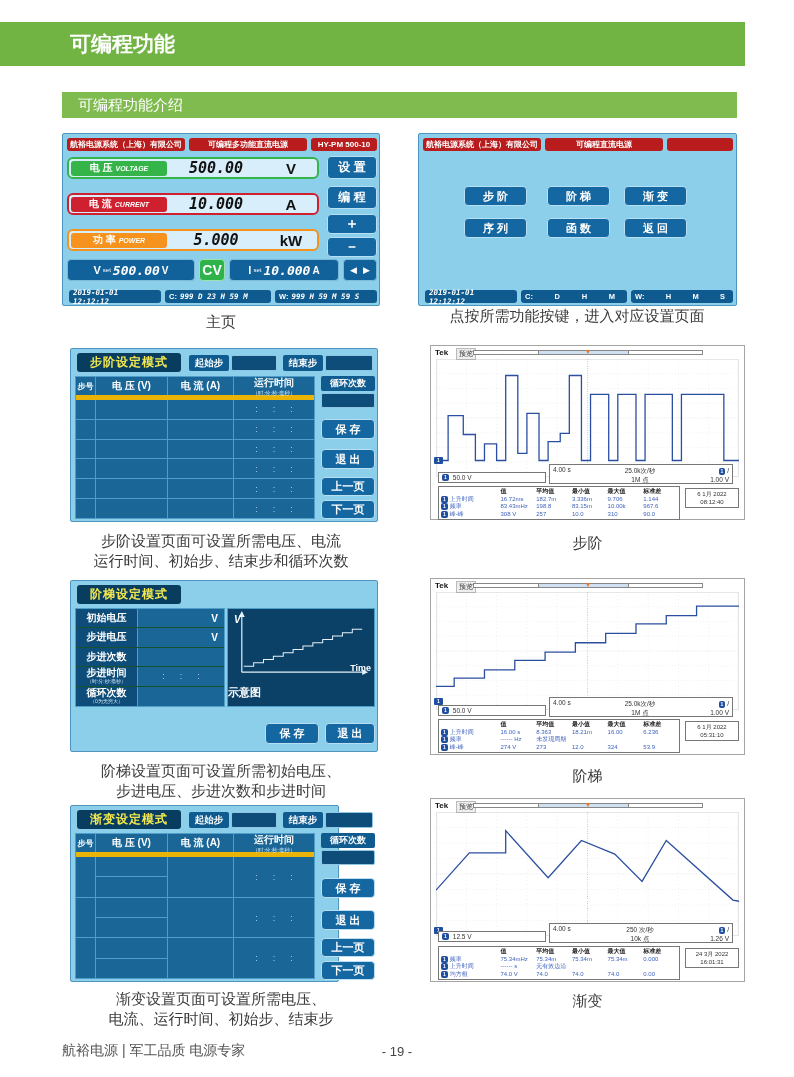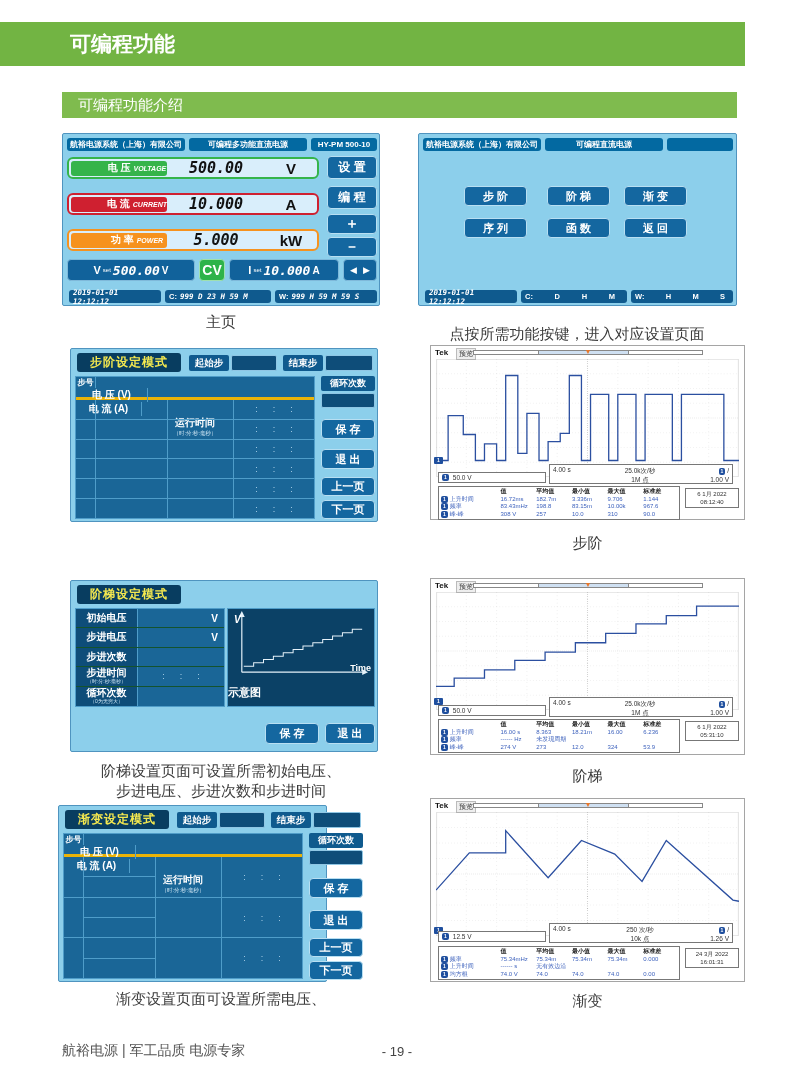--- a/index.html
+++ b/index.html
@@ -10,50 +10,50 @@
   .header-bar{position:absolute;left:0;top:22px;width:745px;height:44px;background:#72b443;
     color:#fff;font-size:21px;font-weight:bold;line-height:44px;padding-left:70px;box-sizing:border-box;}
   .section-bar{position:absolute;left:62px;top:92px;width:675px;height:26px;background:#7fbb4e;
     color:#fff;font-size:15px;line-height:26px;padding-left:16px;box-sizing:border-box;}
   .caption{position:absolute;color:#3a3a3a;font-size:15px;text-align:center;line-height:20px;}
   .footer-left{position:absolute;left:62px;top:1042px;font-size:14px;color:#555;}
   .footer-page{position:absolute;left:0;top:1044px;width:794px;text-align:center;font-size:13px;color:#444;}
 
   
   .screen{position:absolute;background:#8ccfeb;border:1px solid #4f94bf;border-radius:2px;box-sizing:border-box;}
-  .chip{position:absolute;background:#0369a1;border-radius:3px;color:#fff;display:flex;align-items:center;justify-content:center;box-sizing:border-box;}
+  .chip{position:absolute;background:#b91c1c;border-radius:3px;color:#fff;display:flex;align-items:center;justify-content:center;box-sizing:border-box;}
   .hdr-chip{top:4px;height:13px;font-size:8px;font-weight:bold;white-space:nowrap;overflow:hidden;}
   .btn{position:absolute;background:#1467a0;border:1px solid #b8dff2;border-radius:4px;color:#fff;
     font-weight:bold;display:flex;align-items:center;justify-content:center;box-sizing:border-box;}
   .seg{font-family:"DejaVu Sans Mono",monospace;font-style:italic;font-weight:bold;}
 
   .meter{position:absolute;left:4px;width:252px;height:22px;border:2px solid;border-radius:6px;
     background:#d9eefb;display:flex;align-items:center;box-sizing:border-box;}
   .meter-v{border-color:#35b44a;} .meter-c{border-color:#cf2030;} .meter-p{border-color:#f6921e;}
   .meter-label{margin-left:2px;width:96px;height:15px;border-radius:3px;color:#fff;display:flex;
     align-items:center;justify-content:center;gap:3px;}
   .meter-v .meter-label{background:#35b44a;} .meter-c .meter-label{background:#cf2030;} .meter-p .meter-label{background:#f6921e;}
-  .meter-label .zh{font-size:10px;font-weight:bold;padding-left:36px;}
+  .meter-label .zh{font-size:10px;font-weight:bold;}
   .meter-label .en{font-size:7px;font-weight:bold;font-style:italic;}
   .meter-value{flex:1;text-align:center;font-size:15px;color:#111;}
   .meter-unit{width:52px;text-align:center;font-size:15px;font-weight:bold;color:#111;}
 
   .set-chip{position:absolute;top:125px;height:22px;background:#11629b;border:1px solid #7fb9da;
     border-radius:4px;color:#fff;display:flex;align-items:center;justify-content:center;gap:2px;box-sizing:border-box;}
   .status-chip{position:absolute;top:156px;height:13px;background:#0f5a8e;border-radius:3px;color:#fff;
     font-size:7.5px;display:flex;align-items:center;padding:0 4px;box-sizing:border-box;gap:3px;}
 
   
   .panel-title{position:absolute;left:6px;top:4px;height:19px;background:#083d60;border-radius:3px;
     color:#f5e94f;font-size:12px;font-weight:bold;display:flex;align-items:center;justify-content:center;letter-spacing:1px;}
   .mini-chip{position:absolute;background:#0f5a8e;border-radius:2px;color:#fff;font-size:9.5px;font-weight:bold;
     display:flex;align-items:center;justify-content:center;box-sizing:border-box;}
   .field-box{position:absolute;background:#0e4d79;border:1px solid #8fc6e4;border-radius:2px;box-sizing:border-box;}
   .ptable{position:absolute;background:#1a6697;border:1px solid #4f9dc9;display:flex;flex-direction:column;box-sizing:border-box;}
-  .pt-head{display:flex;height:23px;border-bottom:3px solid #eab308;box-sizing:border-box;flex-direction:column;}
+  .pt-head{display:flex;height:23px;border-bottom:5px solid #eab308;box-sizing:border-box;}
   .pt-col{border-right:1px solid #4f9dc9;display:flex;flex-direction:column;align-items:center;justify-content:center;
     color:#fff;font-weight:bold;font-size:10px;box-sizing:border-box;}
   .pt-note{font-size:5.5px;font-weight:normal;color:#cfe6f4;}
   .t-body{flex:1;display:flex;flex-direction:column;}
   .t-row{flex:1;display:flex;border-bottom:1px solid #4f9dc9;box-sizing:border-box;}
   .t-row:last-child{border-bottom:none;}
   .t-cell{border-right:1px solid #4f9dc9;box-sizing:border-box;display:flex;align-items:center;justify-content:center;
     color:#aed3ea;font-size:9px;white-space:pre;}
   .c-no{width:20px;} .c-voltage{width:72px;} .c-current{width:66px;} .c-time{flex:1;border-right:none;}
   .vsplit{flex-direction:column;padding:0;}
@@ -193,21 +193,21 @@
       <span style="font-weight:bold;">H</span>
       <span style="font-weight:bold;padding-right:8px;">M</span>
     </div>
     <div class="status-chip" style="left:212px;width:102px;justify-content:space-between;">
       <span style="font-weight:bold;">W:</span>
       <span style="font-weight:bold;">H</span>
       <span style="font-weight:bold;">M</span>
       <span style="font-weight:bold;padding-right:4px;">S</span>
     </div>
   </div>
-  <div class="caption" style="left:404px;top:324px;width:346px;">
+  <div class="caption" style="left:404px;top:306px;width:346px;">
     <div>点按所需功能按键，进入对应设置页面</div>
   </div>
 
   <div class="screen" style="left:70px;top:348px;width:308px;height:174px;">
     <div class="panel-title" style="width:104px;">步阶设定模式</div>
     <div class="mini-chip" style="left:118px;top:6px;width:40px;height:16px;">起始步</div>
     <div class="field-box" style="left:160px;top:6px;width:46px;height:16px;"></div>
     <div class="mini-chip" style="left:212px;top:6px;width:40px;height:16px;">结束步</div>
     <div class="field-box" style="left:254px;top:6px;width:48px;height:16px;"></div>
 
@@ -260,20 +260,24 @@
           </div>
         </div>
     </div>
 
     <div class="mini-chip" style="left:250px;top:27px;width:54px;height:15px;font-size:9px;">循环次数</div>
     <div class="field-box" style="left:250px;top:44px;width:54px;height:15px;"></div>
     <div class="btn" style="left:250px;top:70px;width:54px;height:20px;font-size:11px;">保 存</div>
     <div class="btn" style="left:250px;top:100px;width:54px;height:20px;font-size:11px;">退 出</div>
     <div class="btn" style="left:250px;top:128px;width:54px;height:19px;font-size:11px;">上一页</div>
     <div class="btn" style="left:250px;top:151px;width:54px;height:19px;font-size:11px;">下一页</div>
+  </div>
+  <div class="caption" style="left:56px;top:531px;width:330px;">
+    <div>步阶设置页面可设置所需电压、电流</div>
+    <div>运行时间、初始步、结束步和循环次数</div>
   </div>
 
   <div class="screen" style="left:70px;top:580px;width:308px;height:172px;">
     <div class="panel-title" style="width:104px;">阶梯设定模式</div>
 
     <div class="lform">
       <div class="lrow">
         <div class="l-label">
             <span>初始电压</span>
           </div>
@@ -333,21 +337,21 @@
     </div>
 
     <div class="btn" style="left:194px;top:142px;width:54px;height:21px;font-size:11px;">保 存</div>
     <div class="btn" style="left:254px;top:142px;width:50px;height:21px;font-size:11px;">退 出</div>
   </div>
   <div class="caption" style="left:56px;top:761px;width:330px;">
     <div>阶梯设置页面可设置所需初始电压、</div>
     <div>步进电压、步进次数和步进时间</div>
   </div>
 
-  <div class="screen" style="left:58px;top:805px;width:269px;height:177px;">
+  <div class="screen" style="left:70px;top:805px;width:269px;height:177px;">
     <div class="panel-title" style="width:104px;">渐变设定模式</div>
     <div class="mini-chip" style="left:118px;top:6px;width:40px;height:16px;">起始步</div>
     <div class="field-box" style="left:160px;top:6px;width:46px;height:16px;"></div>
     <div class="mini-chip" style="left:212px;top:6px;width:40px;height:16px;">结束步</div>
     <div class="field-box" style="left:254px;top:6px;width:48px;height:16px;"></div>
 
     <div class="ptable" style="left:4px;top:27px;width:240px;height:146px;">
       <div class="pt-head">
         <div class="pt-col c-no" style="font-size:8px;">步号</div>
         <div class="pt-col c-voltage">电 压 (V)</div>
@@ -381,20 +385,21 @@
 
     <div class="mini-chip" style="left:250px;top:27px;width:54px;height:15px;font-size:9px;">循环次数</div>
     <div class="field-box" style="left:250px;top:44px;width:54px;height:15px;"></div>
     <div class="btn" style="left:250px;top:72px;width:54px;height:20px;font-size:11px;">保 存</div>
     <div class="btn" style="left:250px;top:104px;width:54px;height:20px;font-size:11px;">退 出</div>
     <div class="btn" style="left:250px;top:132px;width:54px;height:19px;font-size:11px;">上一页</div>
     <div class="btn" style="left:250px;top:155px;width:54px;height:19px;font-size:11px;">下一页</div>
   </div>
   <div class="caption" style="left:56px;top:989px;width:330px;">
     <div>渐变设置页面可设置所需电压、</div>
+    <div>电流、运行时间、初始步、结束步</div>
   </div>
 
   <div class="scope" style="left:430px;top:345px;width:315px;height:175px;">
     <span class="sc-brand">Tek</span>
     <span class="sc-mode">预览</span>
     <div class="posbar">
         <div class="posseg"></div>
       <div class="trig-t">▼</div>
       </div>
     <div class="grat">

